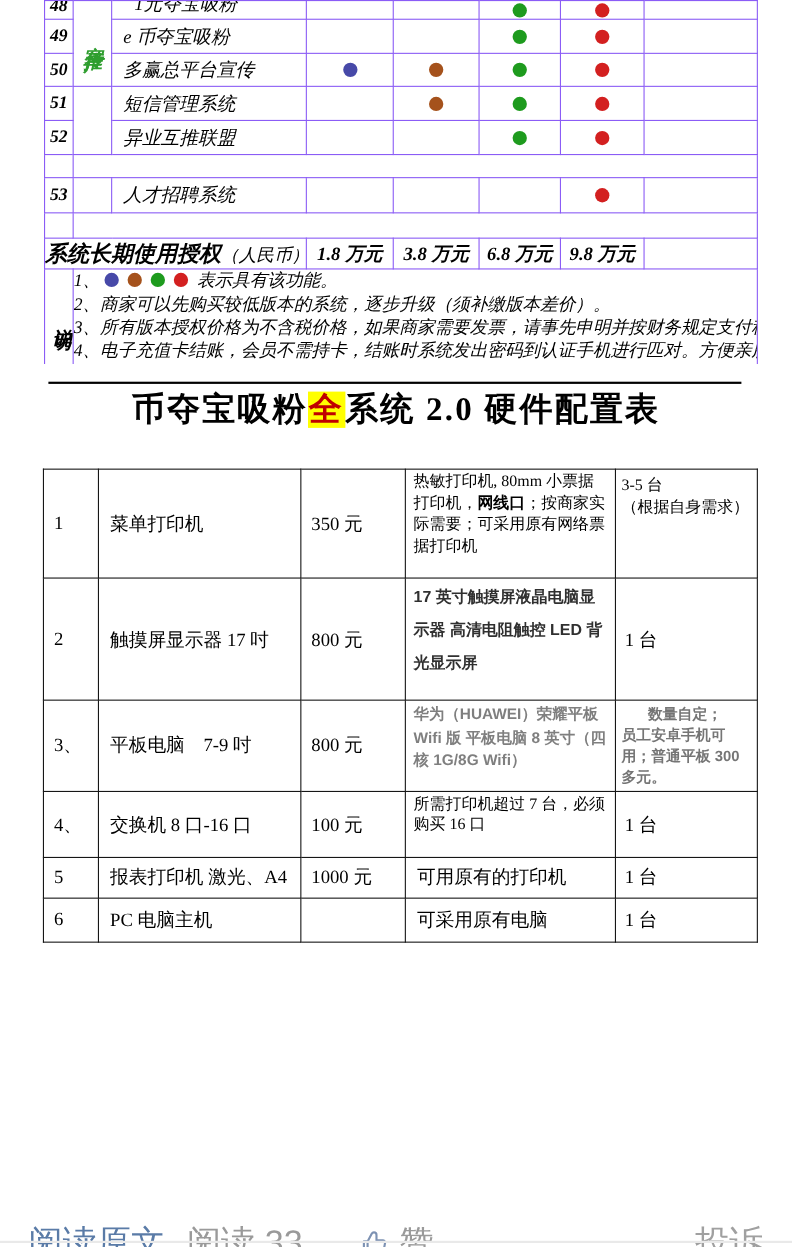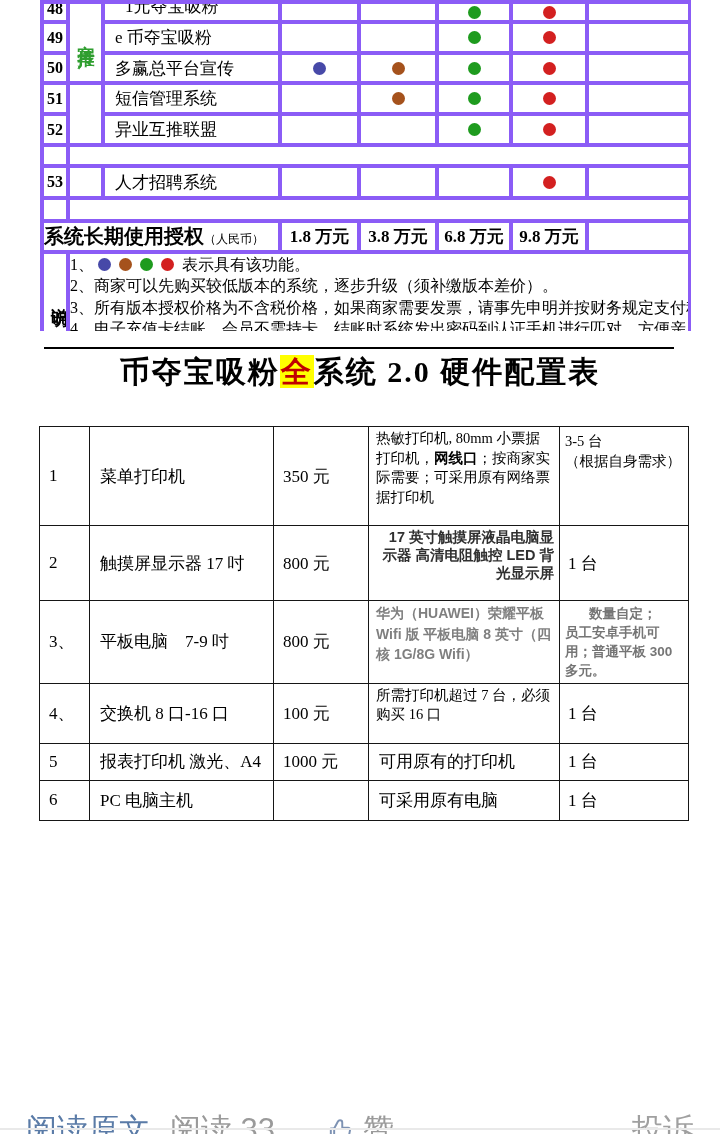--- a/index.html
+++ b/index.html
@@ -4,61 +4,61 @@
 <style>
   html,body{margin:0;padding:0;}
   body{
     width:720px;height:1134px;position:relative;overflow:hidden;background:#fff;
     font-family:"Liberation Serif","DejaVu Serif",serif;color:#000;
   }
   
   .ftable-wrap{position:absolute;left:40px;top:0;width:651px;height:331px;overflow:hidden;}
   table{border-collapse:collapse;table-layout:fixed;}
   .ft{width:648px;}
-  .ft td{border:4px solid #8b5cf6;padding:0;vertical-align:middle;font-size:17px;overflow:hidden;}
+  .ft td{border:1px solid #8b5cf6;padding:0;vertical-align:middle;font-size:17px;overflow:hidden;font-style:italic;}
   .ft .num{text-align:center;font-weight:bold;font-size:16px;}
   .ft .name{padding-left:10px;white-space:nowrap;}
   .ft .cat{text-align:center;}
   .vtext{writing-mode:vertical-lr;text-orientation:upright;display:inline-block;letter-spacing:2px;line-height:30px;}
   .cat .vtext{color:#2f9e2f;font-weight:bold;font-size:17px;position:relative;top:-8px;}
   .cliptop{position:relative;height:16px;overflow:hidden;}
   .cliptop span{position:absolute;left:0;white-space:nowrap;}
   .clip-num span{left:0;right:0;text-align:center;top:-4px;}
   .clip-name span{left:10px;top:-9px;}
   .dotc{text-align:center;}
   .dot{display:none;width:13px;height:13px;border-radius:50%;margin:0 auto;}
   .dot[data-dot="blue"]{display:block;background:#4749a8;}
   .dot[data-dot="brown"]{display:block;background:#a5521c;}
   .dot[data-dot="green"]{display:block;background:#1e9b1e;}
   .dot[data-dot="red"]{display:block;background:#d32020;}
   .dot.lg{margin:0 4px;vertical-align:-1px;}
   .dot.lg[data-dot="blue"],.dot.lg[data-dot="brown"],.dot.lg[data-dot="green"],.dot.lg[data-dot="red"]{display:inline-block;}
   .plabel{padding-left:34px;white-space:nowrap;}
   .plabel .b{font-weight:bold;font-size:20px;}
-  .plabel .n{font-size:12px;margin-top:16px;}
+  .plabel .n{font-size:16px;margin-top:16px;}
   .price{text-align:center;font-weight:bold;font-size:16px;white-space:nowrap;}
   .notecell{text-align:center;}
   .notecell .vtext{font-weight:bold;font-size:17px;letter-spacing:4px;}
   .notes{padding:2px 2px 0 6px;vertical-align:top;}
   .nline{font-size:16px;line-height:21.3px;white-space:nowrap;}
   
   .title-rule{position:absolute;left:44px;top:347px;width:630px;height:2px;background:#000;}
   .title{position:absolute;left:0;top:352px;width:720px;text-align:center;
          font-size:30px;font-weight:bold;letter-spacing:2px;}
   .title .hl{background:#ffff00;color:#c00000;padding:0 1px;}
   
   .hw{position:absolute;left:39px;top:426px;width:649px;}
   .hw td{border:1px solid #161616;padding:0;vertical-align:middle;font-size:17px;}
   .hw .hh{padding-left:9px;white-space:nowrap;}
   .hw .no{padding-left:9px;}
   .hw .nm{padding-left:10px;white-space:nowrap;}
   .hw .pr{padding-left:9px;white-space:nowrap;}
   .hw .cfg{font-size:14.5px;line-height:19.5px;padding:2px 5px 18px 7px;vertical-align:middle;}
   .hw .cfg b{font-size:14.5px;}
-  .hw .cfg2{font-family:"Liberation Sans","DejaVu Sans",sans-serif;font-weight:bold;color:#303030;line-height:18px;text-align:right;}
+  .hw .cfg2{font-family:"Liberation Sans","DejaVu Sans",sans-serif;font-weight:bold;color:#303030;line-height:30px;}
   .hw .cfg3{font-family:"Liberation Sans","DejaVu Sans",sans-serif;font-weight:bold;color:#7f7f7f;font-size:14px;line-height:20.5px;}
   .hw .qty-s{font-size:14.5px;line-height:20px;padding:2px 5px;vertical-align:top;padding-top:4px;}
   .hw .qty-n{padding-left:8px;white-space:nowrap;}
   .hw .qty3{font-family:"Liberation Sans","DejaVu Sans",sans-serif;font-weight:bold;color:#757575;font-size:13.5px;line-height:19px;padding:2px 3px 2px 5px;}
   .hw .qty3 .q1{padding-left:24px;}
   
   .paras{position:absolute;left:39px;top:788px;width:654px;font-size:19px;}
   .paras p{margin:0;text-indent:2em;line-height:41px;}
   
   .footer{position:absolute;left:26px;right:26px;top:1108px;height:44px;display:flex;align-items:center;

